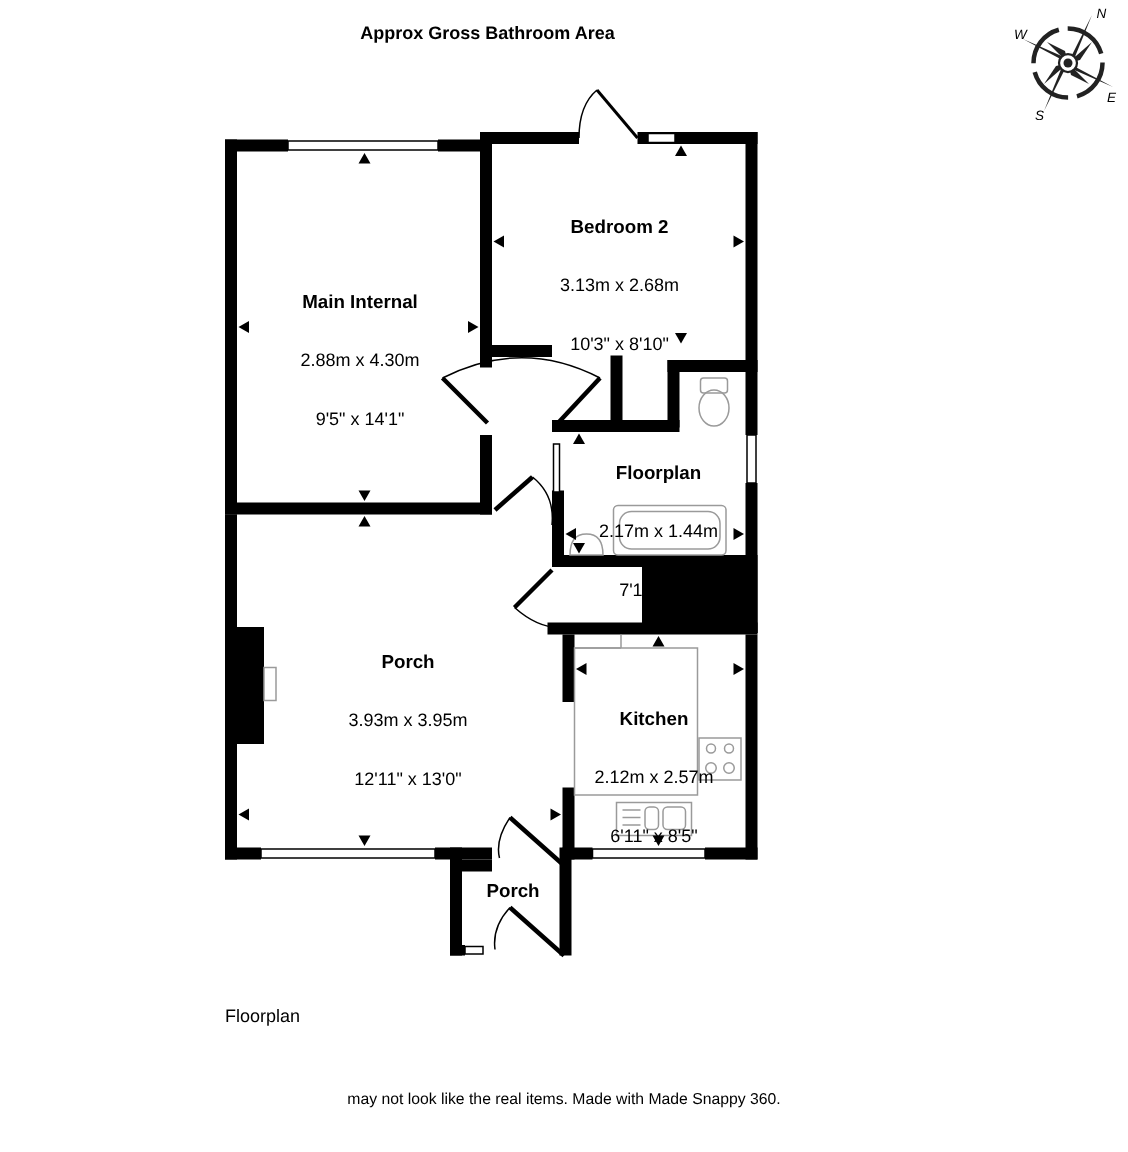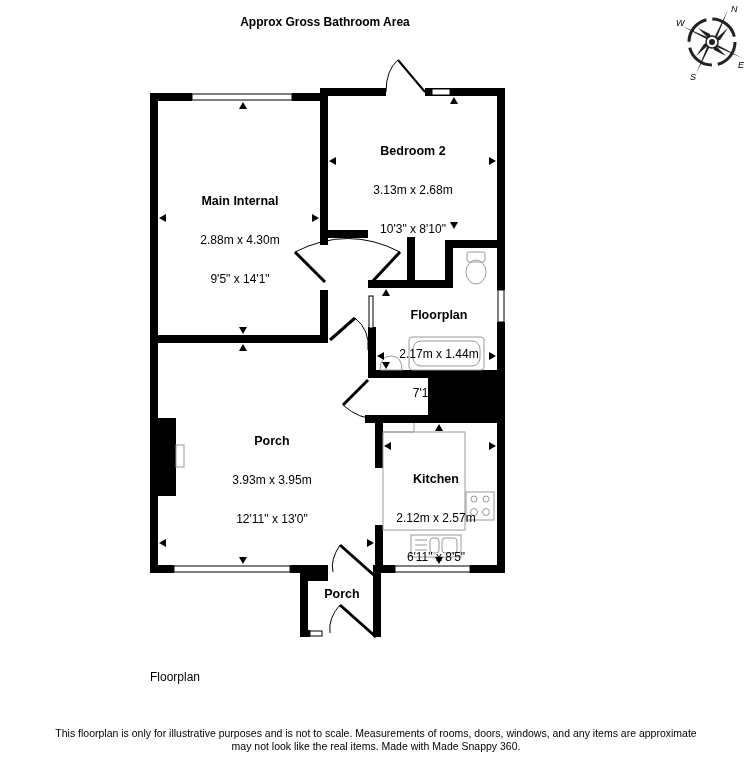--- a/index.html
+++ b/index.html
@@ -198,15 +198,14 @@
   <span class="dim">2.12m x 2.57m</span>
   <span class="dim">6'11" x 8'5"</span>
 </div>
 <div class="room-label" style="left:342px; top:587px;">
   <span class="name">Porch</span>
 </div>
 
 <div class="floor-title">Floorplan</div>
 
 <div class="disclaimer">
-  <div>This floorplan is only for illustrative purposes and is not to scale. Measurements of rooms, doors, windows, and any items are approximate</div>
   <div>may not look like the real items. Made with Made Snappy 360.</div>
 </div>
 
 </body></html>

